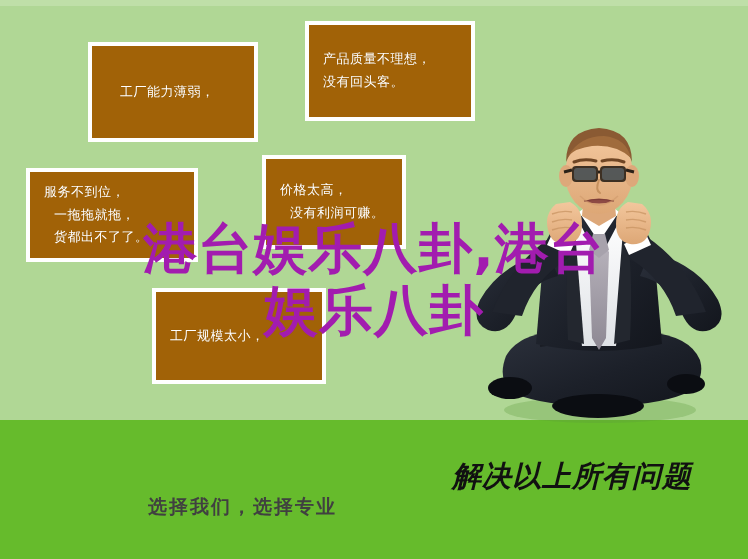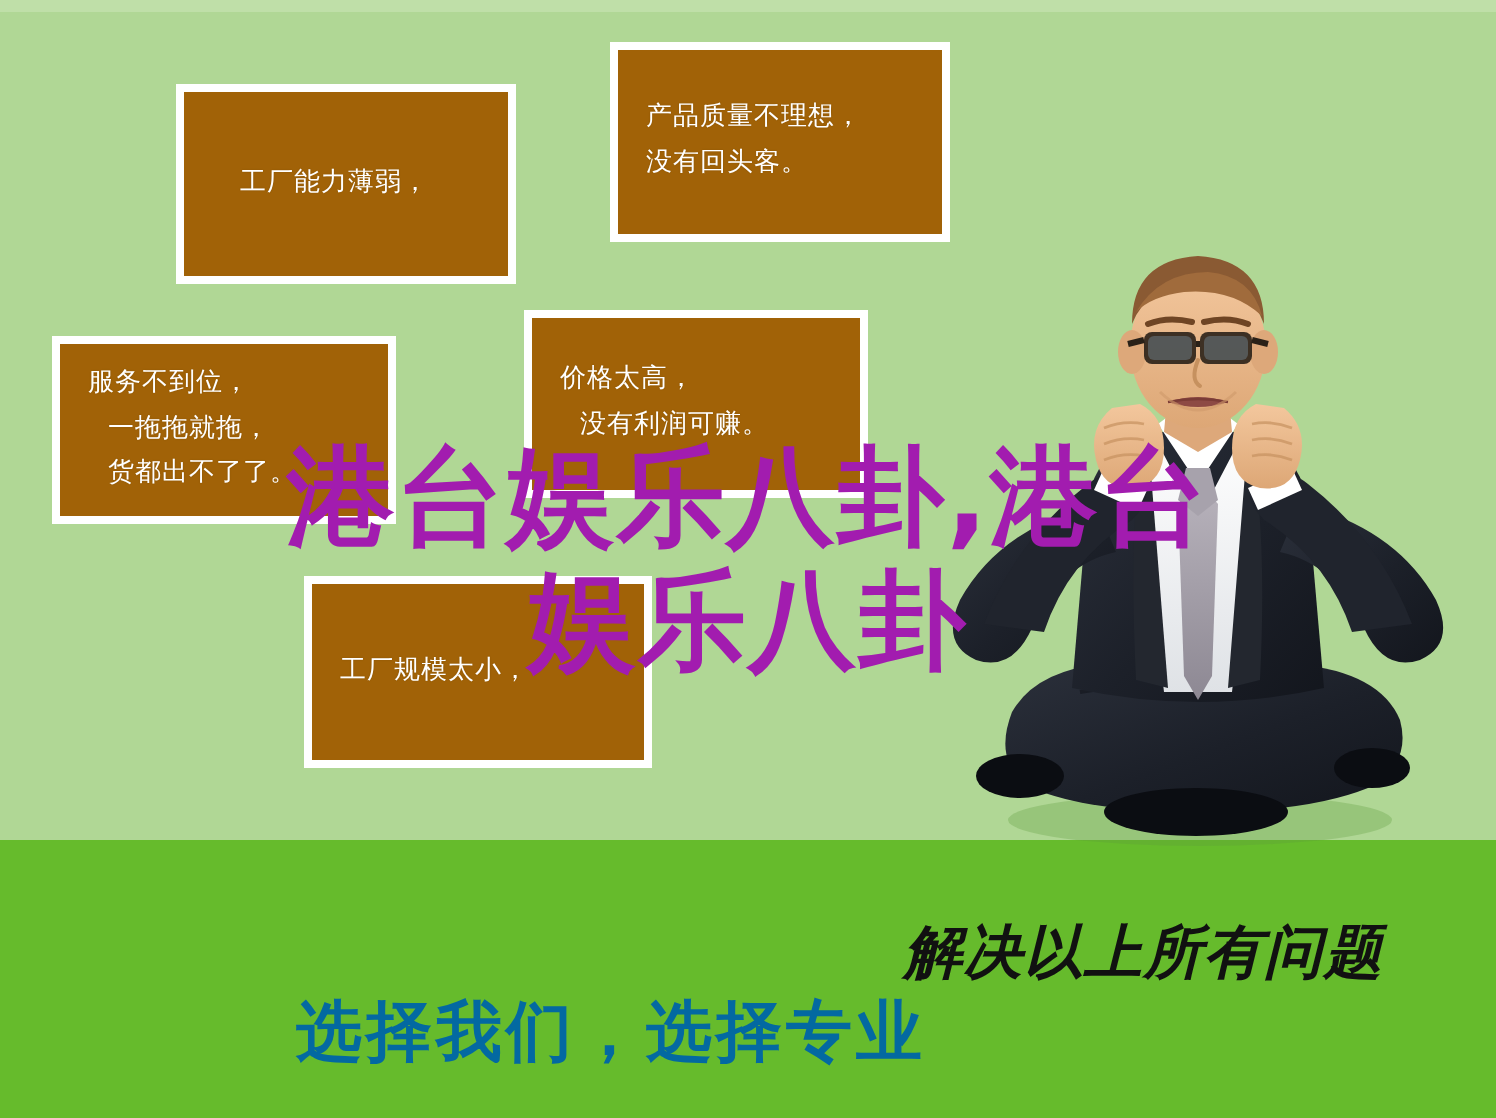--- a/index.html
+++ b/index.html
@@ -41,21 +41,21 @@
     line-height: 1.75;
     letter-spacing: 0.5px;
     white-space: nowrap;
     text-shadow: 0 0 1px rgba(0,0,0,0.15);
   }
   .prob-line.indent { padding-left: 10px; }
 
   #box-factory-capability { left: 88px;  top: 42px;  width: 170px; height: 100px; padding-left: 28px; }
   #box-product-quality    { left: 305px; top: 21px;  width: 170px; height: 100px; }
   #box-service            { left: 26px;  top: 168px; width: 172px; height: 94px;  }
-  #box-price              { left: 262px; top: 155px; width: 172px; height: 94px;  }
+  #box-price              { left: 262px; top: 155px; width: 144px; height: 94px;  }
   #box-factory-scale      { left: 152px; top: 288px; width: 174px; height: 96px;  }
 
   
   #businessman {
     position: absolute;
     left: 448px;
     top: 110px;
     width: 300px;
     height: 320px;
   }
@@ -83,22 +83,22 @@
     left: 0;
     top: 420px;
     width: 748px;
     height: 139px;
     background: #66bb2c;
   }
   #banner-slogan {
     position: absolute;
     left: 148px;
     top: 494px;
-    color: #0369a1;
-    font-size: 33px;
+    color: #404040;
+    font-size: 19px;
     font-weight: bold;
     letter-spacing: 2px;
     white-space: nowrap;
   }
   #banner-solution {
     position: absolute;
     left: 452px;
     top: 457px;
     color: #111111;
     font-size: 29px;

